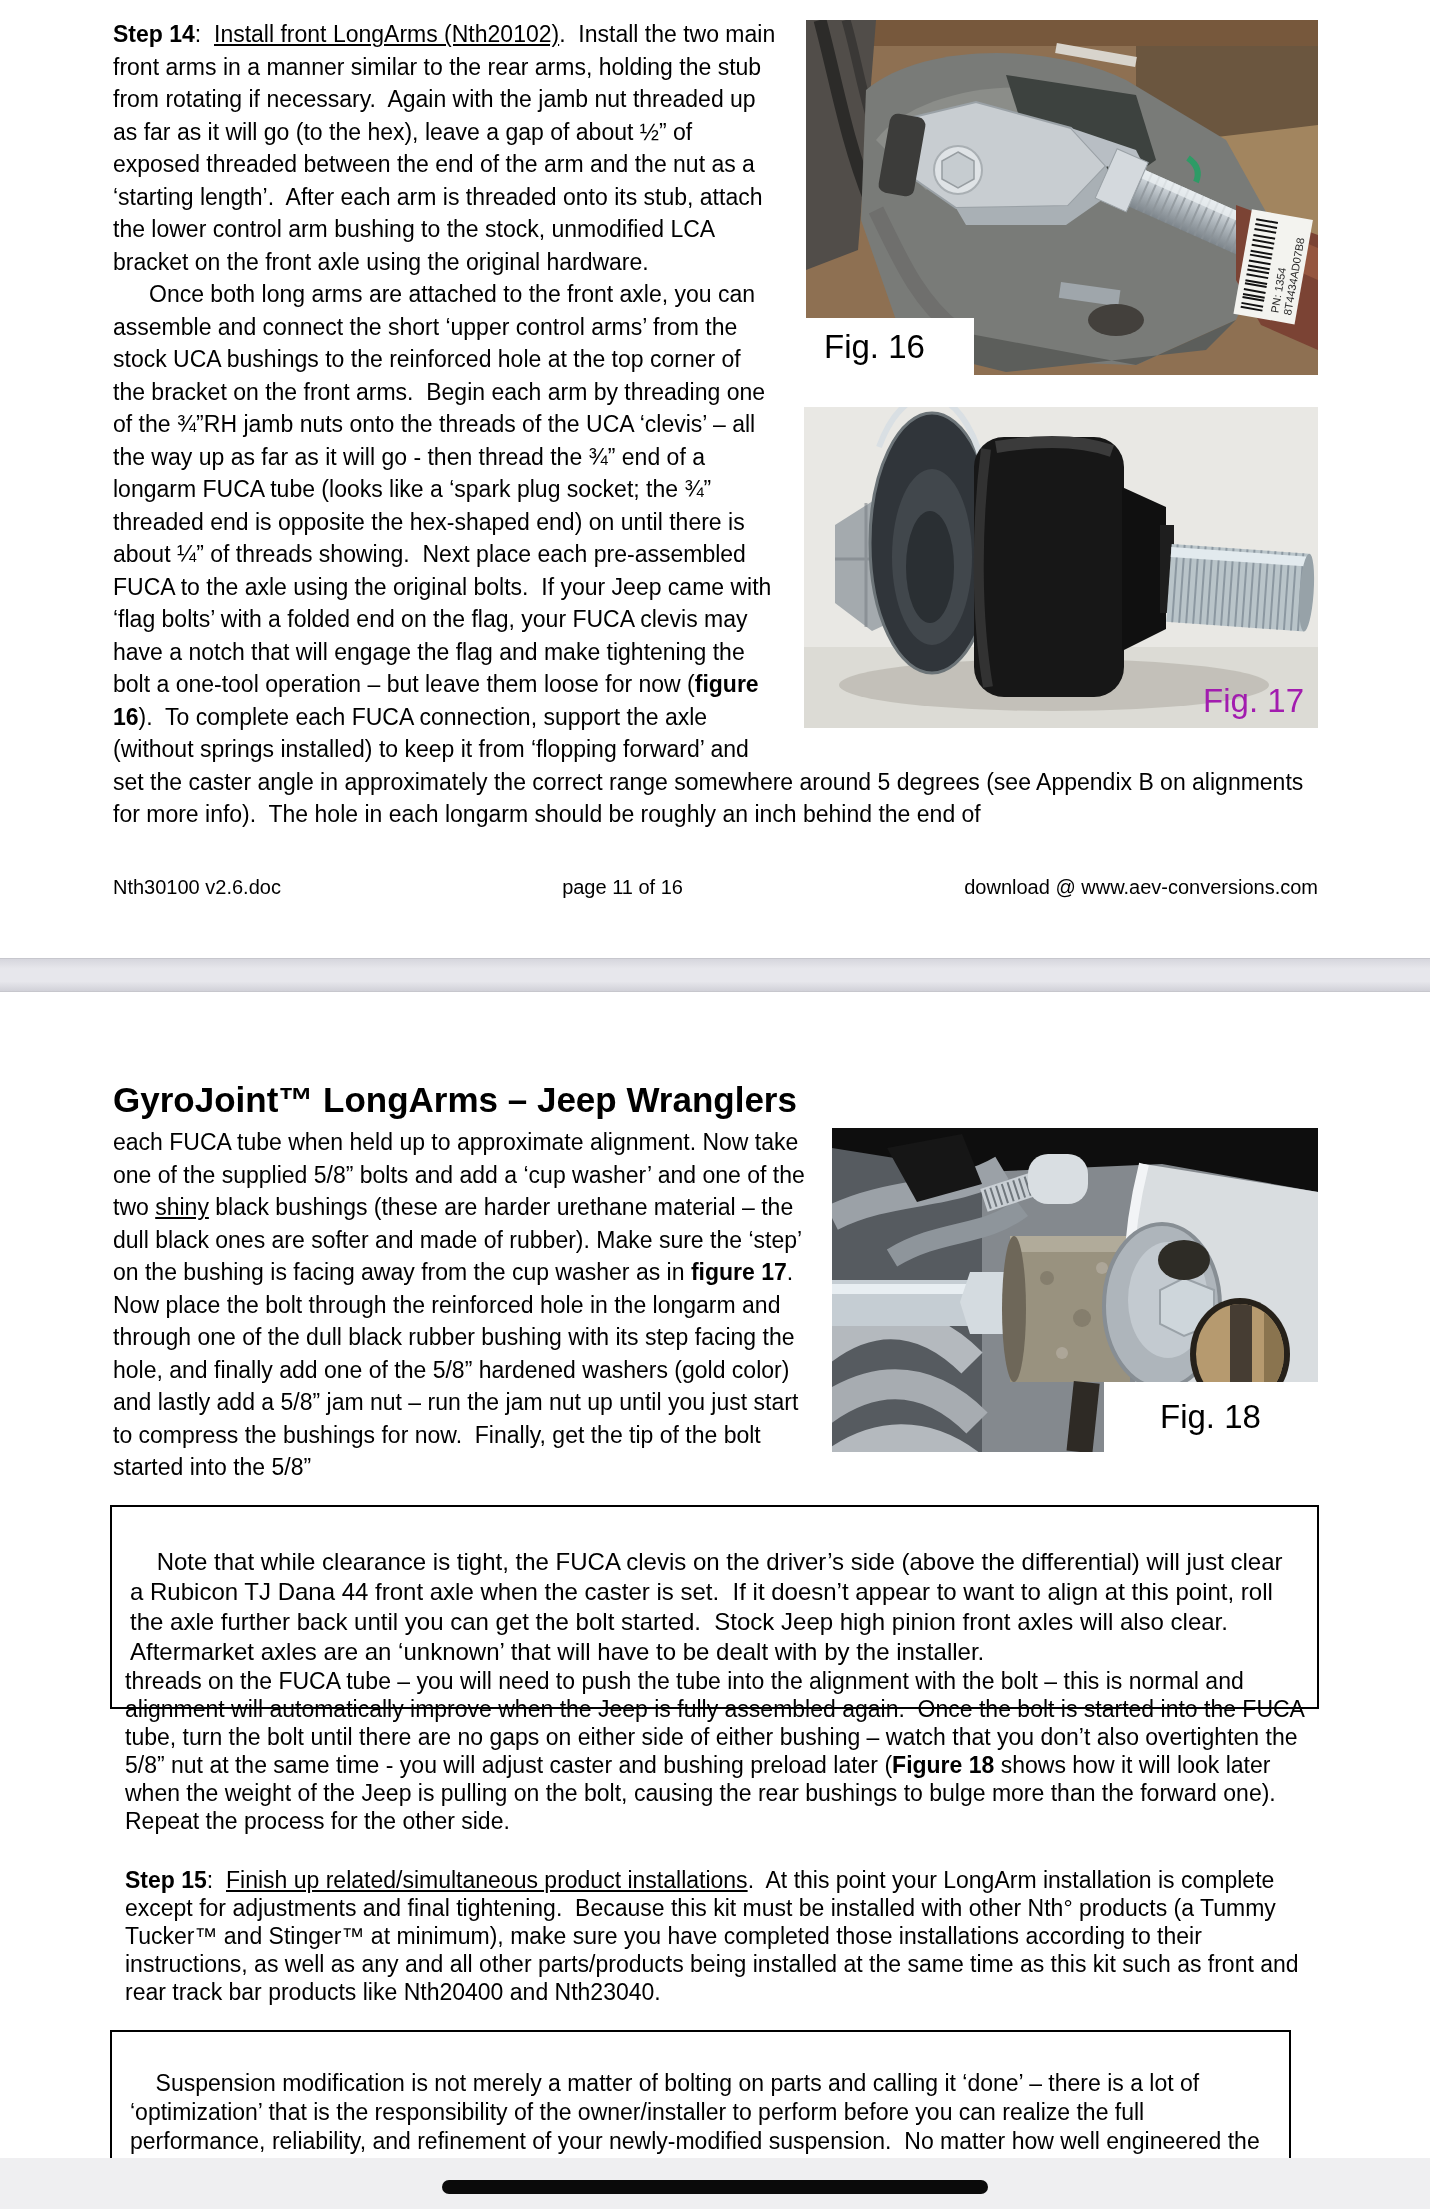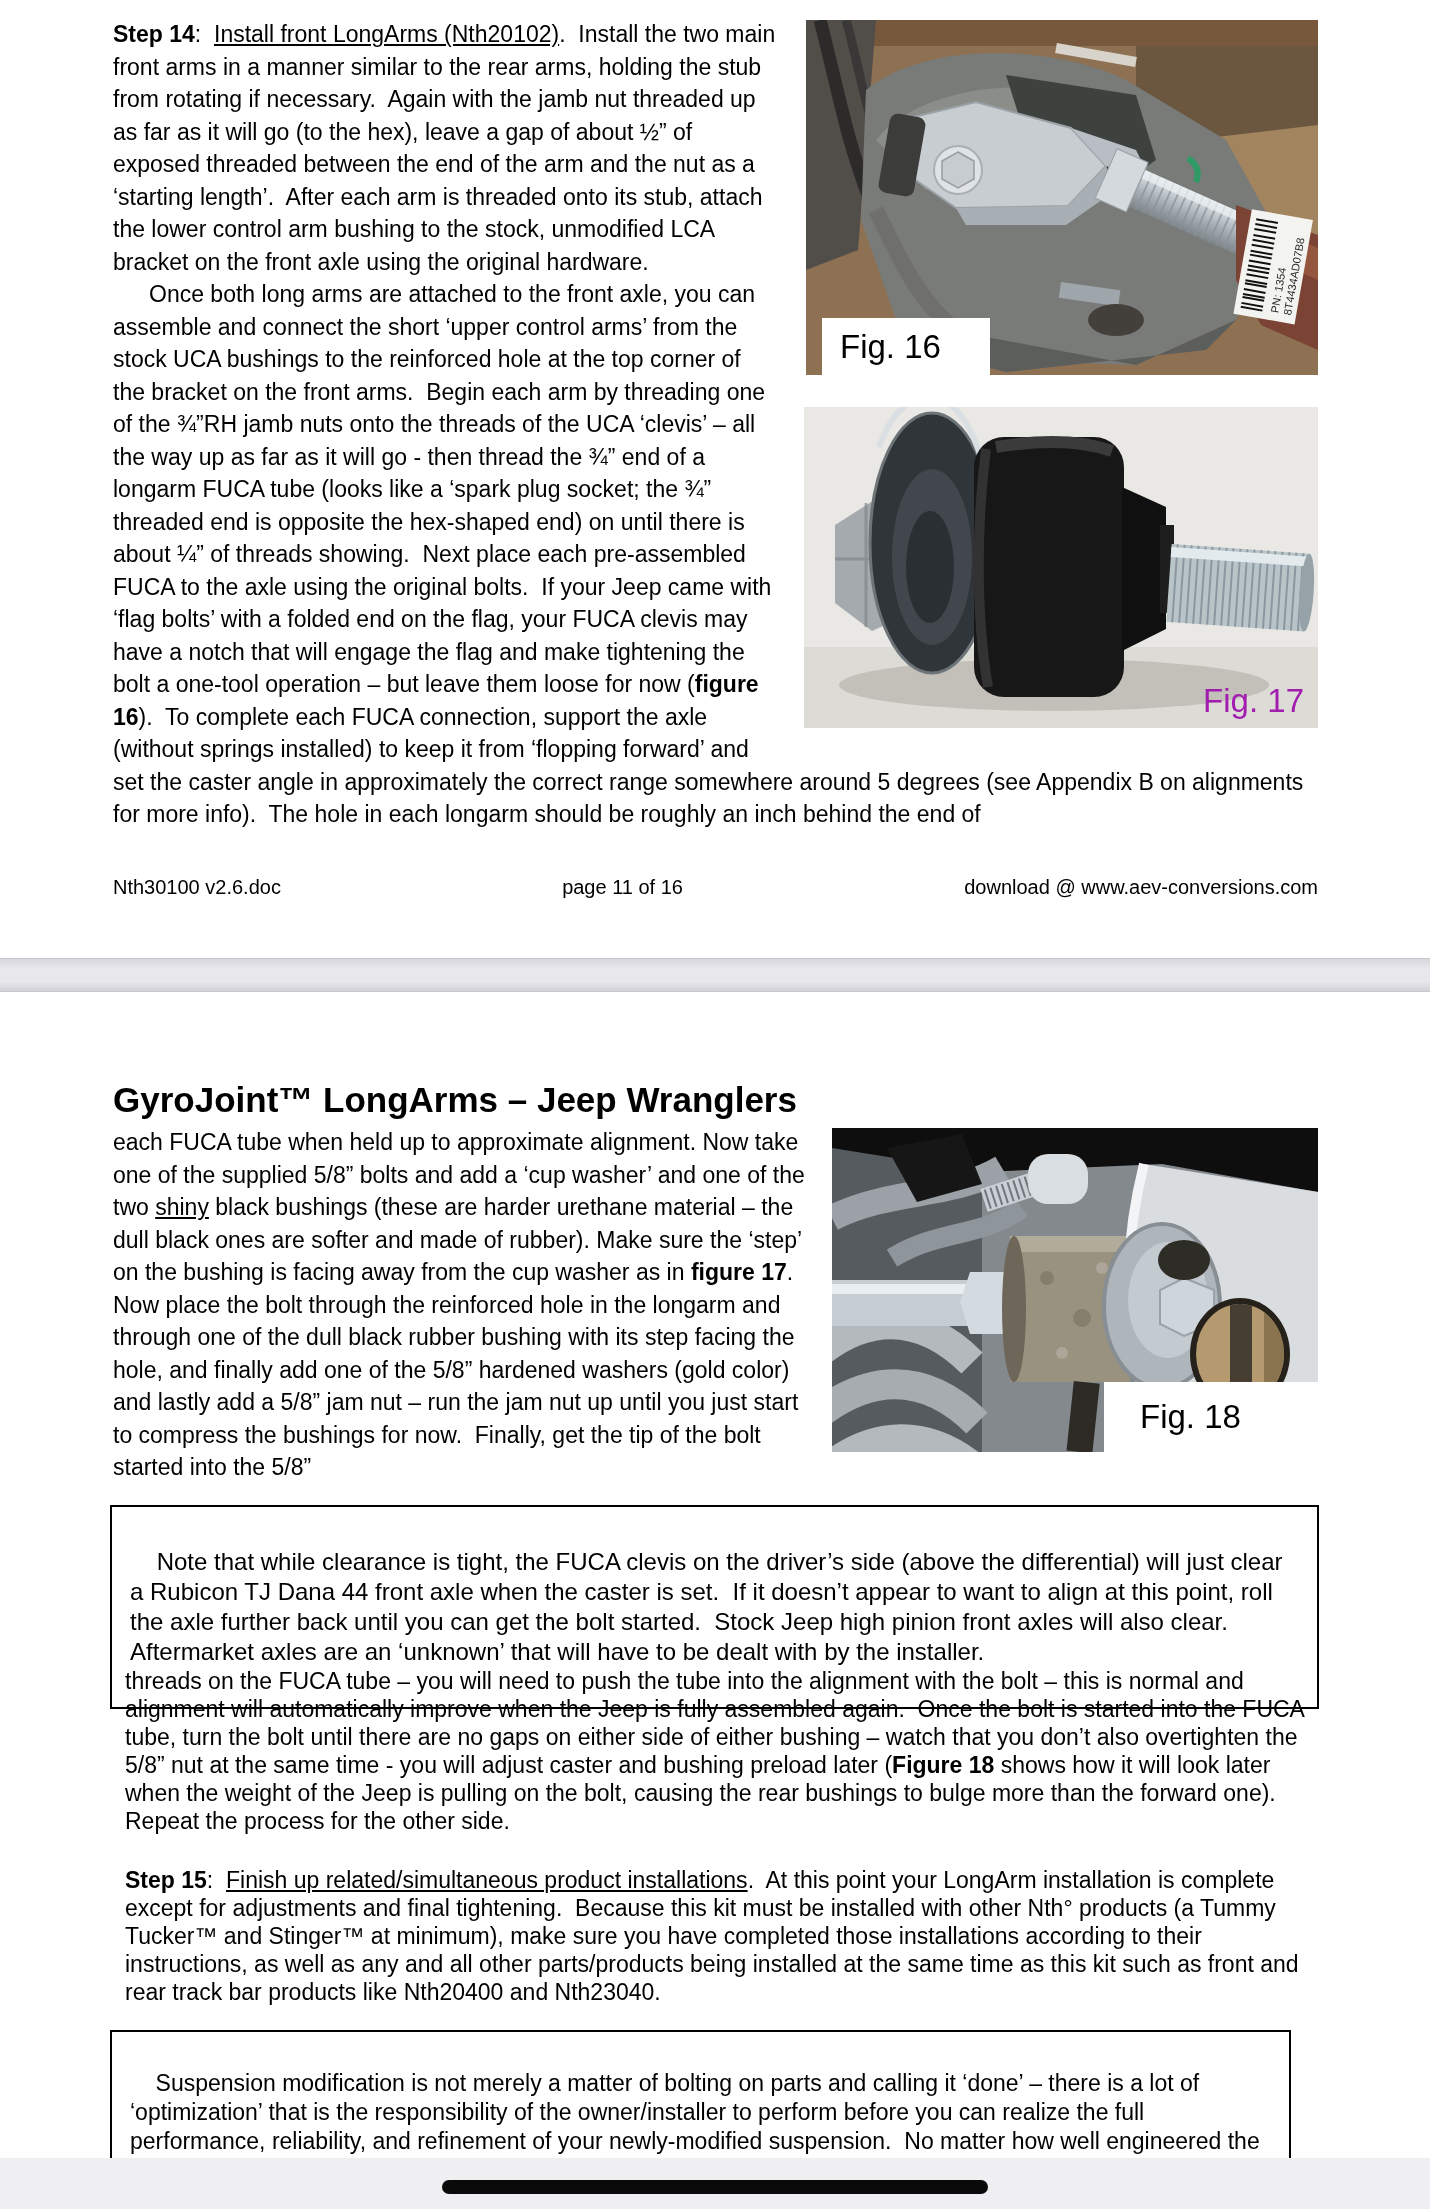--- a/index.html
+++ b/index.html
@@ -23,23 +23,23 @@
   .bold { font-weight:bold; }
   .und  { text-decoration:underline; }
   .indent { text-indent:36px; }
 
   .fig { position:relative; background:#d8d8d4; }
   .fig svg { display:block; width:100%; height:100%; }
   #fig16 { float:right; width:512px; height:355px; margin:2px 0 16px 28px; }
   #fig17 { float:right; clear:right; width:514px; height:321px; margin:16px 0 6px 24px; }
   #fig18 { float:right; width:486px; height:324px; margin:2px 0 16px 20px; }
 
-  .fig-cap-box { position:absolute; left:16px; bottom:0; width:168px; height:57px; background:#fff;
+  .fig-cap-box { position:absolute; left:0; bottom:0; width:168px; height:57px; background:#fff;
     display:flex; align-items:center; padding-left:18px; box-sizing:border-box; font-size:33px; }
-  #fig18 .fig-cap-box { left:auto; right:0; width:214px; height:70px; padding-left:36px; }
+  #fig18 .fig-cap-box { left:auto; right:0; width:214px; height:70px; padding-left:56px; }
   .fig-cap-plain { position:absolute; right:14px; bottom:8px; font-size:33px; color:#a21caf; }
 
   #footer1 { position:absolute; top:852px; left:113px; right:112px; height:36px; background:#fff;
     display:flex; justify-content:space-between; align-items:flex-start; font-size:20px;margin-top:24px; }
 
   #p2-header { position:absolute; top:88px; left:113px; right:112px;
     display:flex; justify-content:space-between; align-items:baseline; white-space:nowrap; }
   .h-left  { font-size:33px; }
   .h-right { font-size:35px; font-weight:bold; }
 

